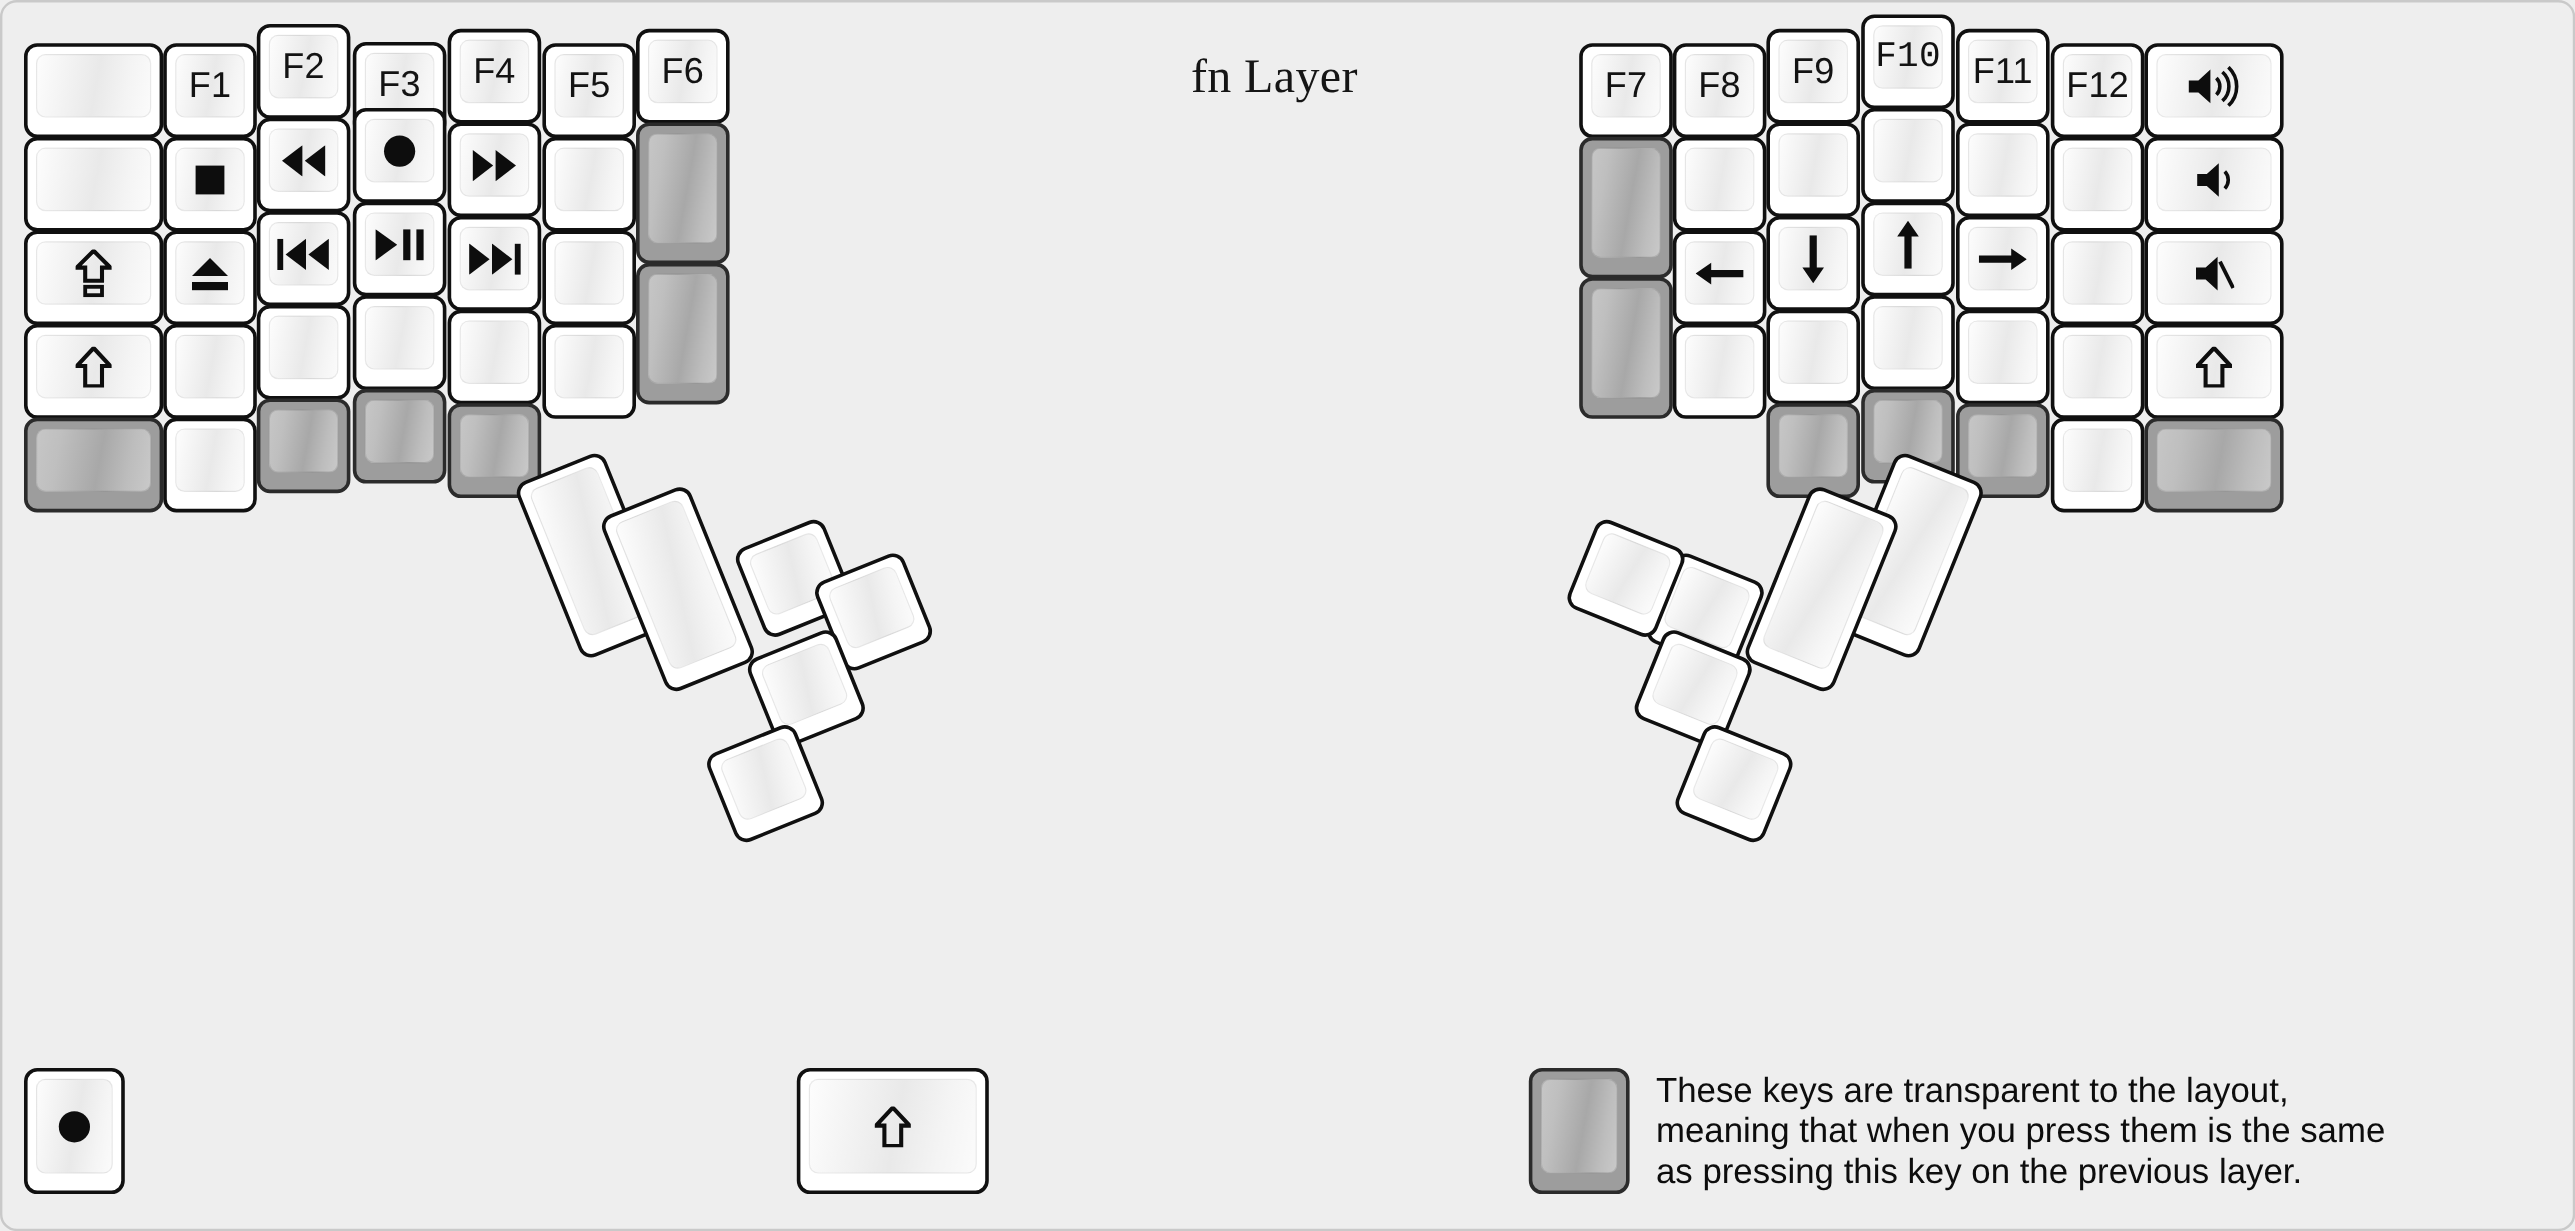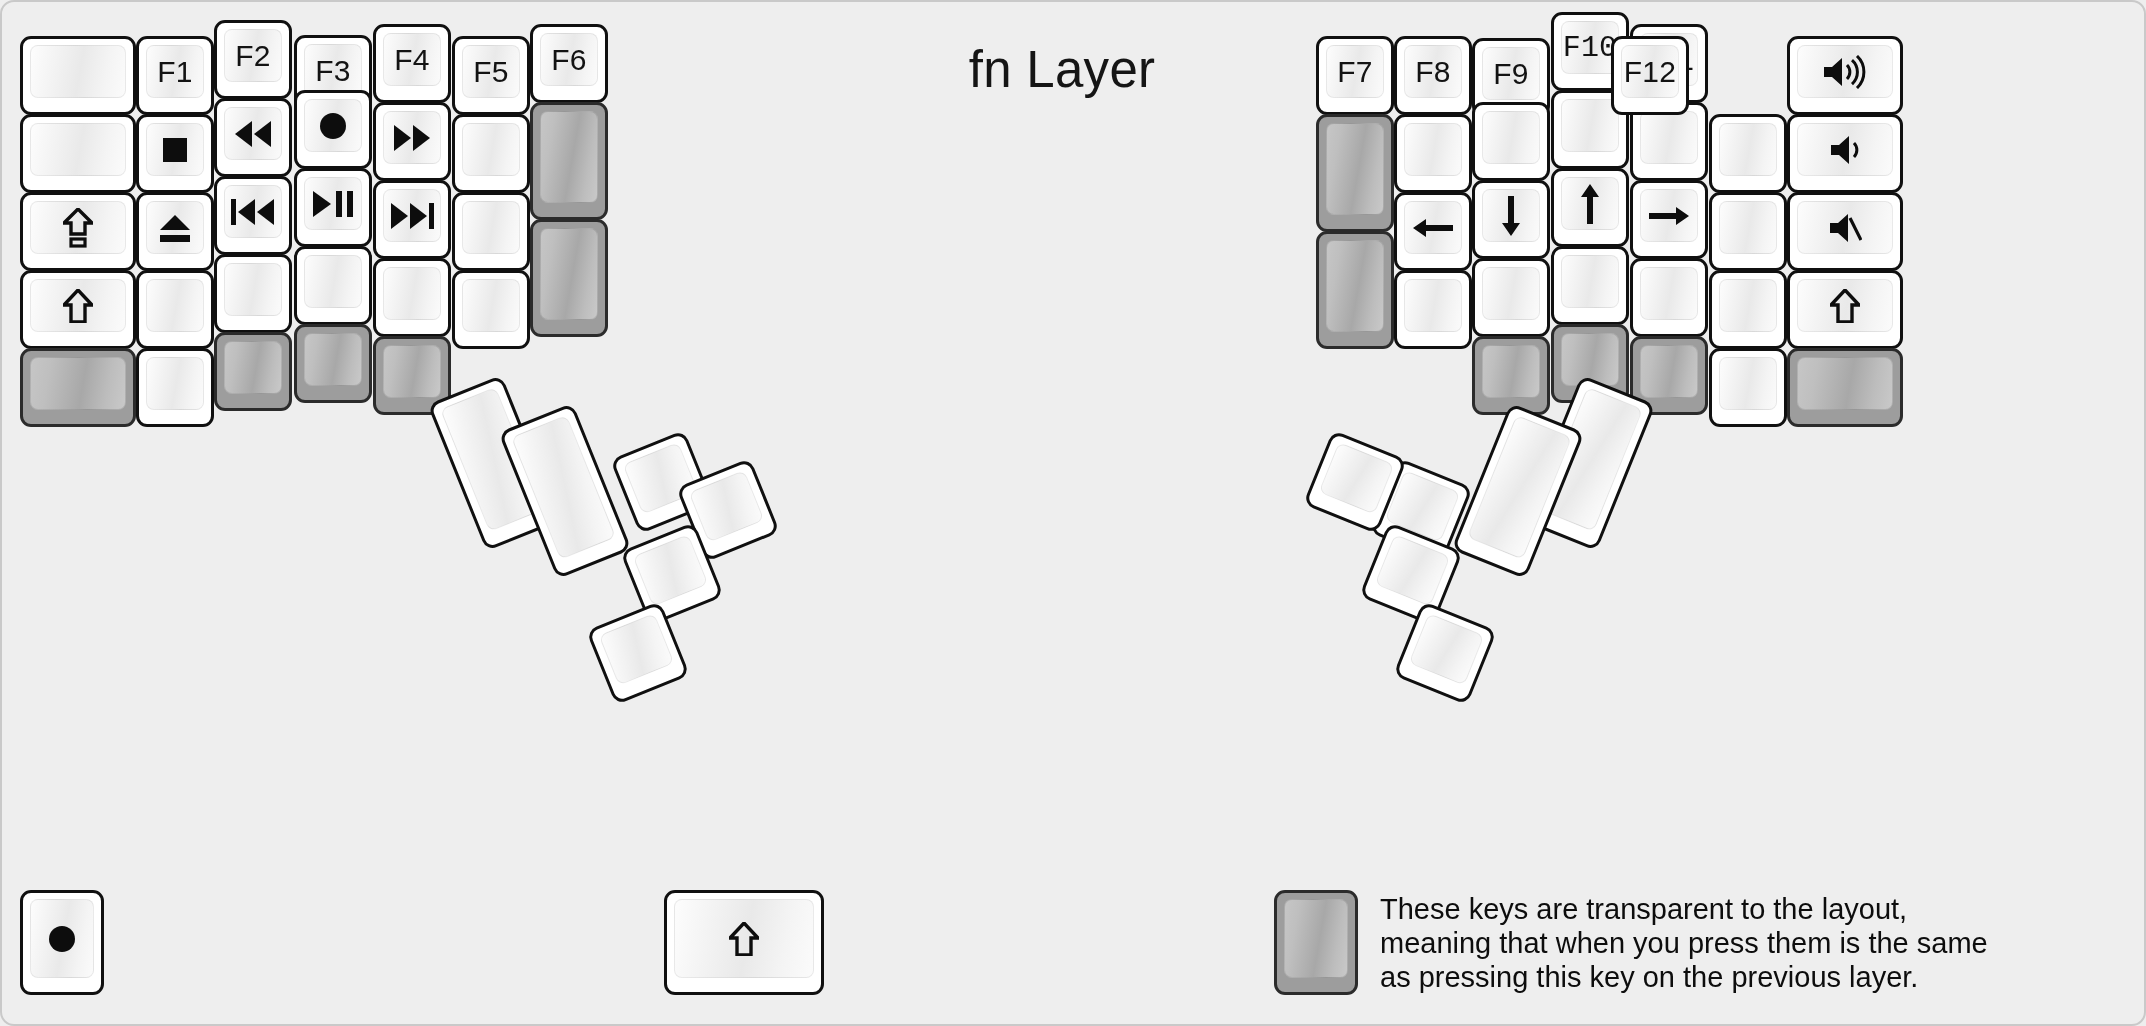--- a/index.html
+++ b/index.html
@@ -42,22 +42,23 @@
     letter-spacing:0.2px;
     user-select:none;
   }
   .glyph{position:relative;color:#0d0d0d;line-height:1;display:block;}
   .glyph svg{display:block;}
 
   
   #title{
     position:absolute;left:930px;top:38px;width:260px;
     text-align:center;
-    font-size:51px;color:#151515;
+    font-size:40px;color:#151515;
     letter-spacing:0.3px;
+    font-family:Liberation Serif, serif;
   }
 
   
   .legend-item{position:absolute;display:flex;align-items:flex-start;}
   .legend-key{position:relative;flex:0 0 auto;}
   .legend-text{
     margin-left:22px;
     font-size:29px;line-height:1.18;
     color:#0d0d0d;white-space:pre-line;
     padding-top:2px;
@@ -293,21 +294,21 @@
           <span class="glyph">
             <svg width="40" height="26" viewBox="0 0 40 26" fill="#0d0d0d">
               <polygon points="0,13 13,4 13,10 40,10 40,16 13,16 13,22"></polygon>
             </svg>
           </span>
         </div>
       </div>
       <div class="key" style="left: 1392px; top: 268px; width: 78px; height: 79px;">
         <div class="cap"></div>
       </div>
-      <div class="key" style="left: 1470px; top: 36px; width: 78px; height: 79px; text-align: right;">
+      <div class="key" style="left: 1470px; top: 22px; width: 78px; height: 79px; text-align: right;">
         <div class="cap">
           <span class="lbl">F9</span>
         </div>
       </div>
       <div class="key" style="left: 1470px; top: 100px; width: 78px; height: 79px;">
         <div class="cap"></div>
       </div>
       <div class="key" style="left: 1470px; top: 178px; width: 78px; height: 79px;">
         <div class="cap">
           <span class="glyph">
@@ -362,21 +363,21 @@
             </svg>
           </span>
         </div>
       </div>
       <div class="key" style="left: 1628px; top: 256px; width: 78px; height: 79px;">
         <div class="cap"></div>
       </div>
       <div class="key trans" style="left: 1628px; top: 334px; width: 78px; height: 79px;">
         <div class="cap"></div>
       </div>
-      <div class="key" style="left: 1609px; top: 34px; width: 78px; height: 79px;">
+      <div class="key" style="left: 1707px; top: 34px; width: 78px; height: 79px;">
         <div class="cap">
           <span class="lbl">F12</span>
         </div>
       </div>
       <div class="key" style="left: 1707px; top: 112px; width: 78px; height: 79px;">
         <div class="cap"></div>
       </div>
       <div class="key" style="left: 1707px; top: 190px; width: 78px; height: 79px;">
         <div class="cap"></div>
       </div>

